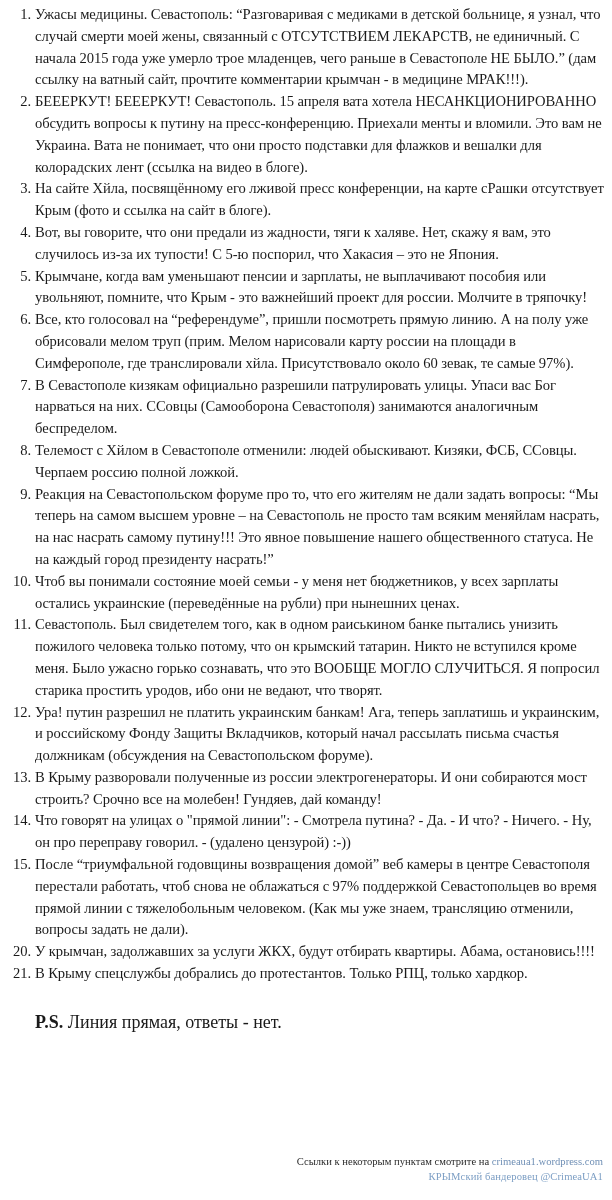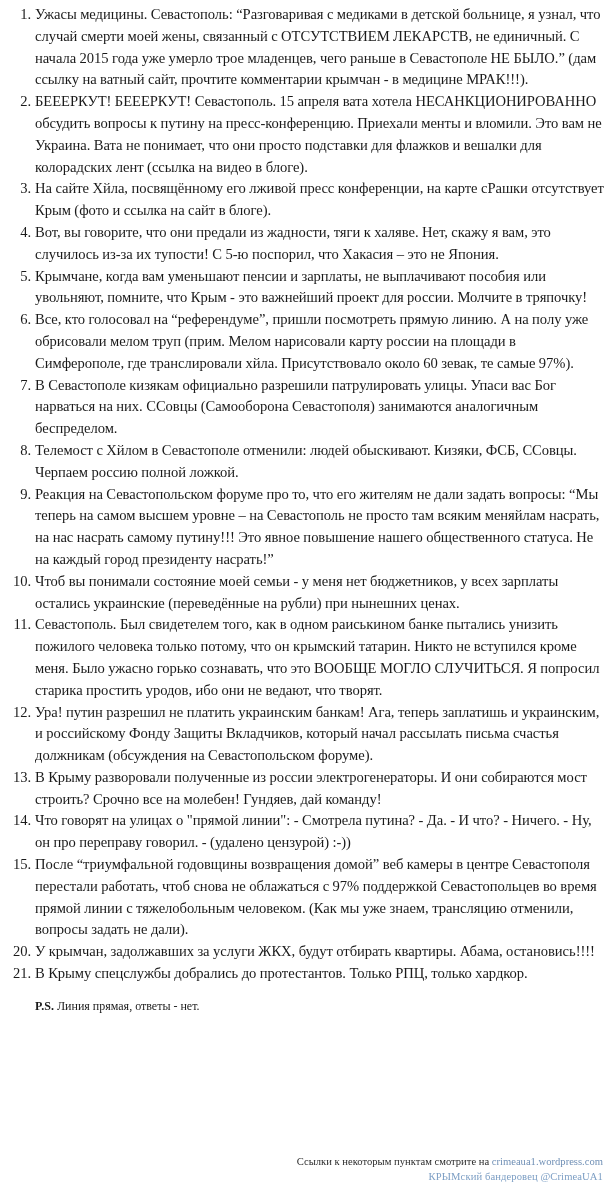--- a/index.html
+++ b/index.html
@@ -54,23 +54,23 @@
     line-height: 21.8px;
     white-space: nowrap;
   }
 
   li.item > .body {
     display: block;
   }
 
   
   .ps-line {
-    margin: 11px 0 0 0;
+    margin: 27px 0 0 0;
     padding-left: 27px;
-    font-size: 12px;
+    font-size: 18px;
     line-height: 21.8px;
   }
   .ps-label {
     font-weight: bold;
   }
 
   
   .footer {
     position: absolute;
     right: 9px;

